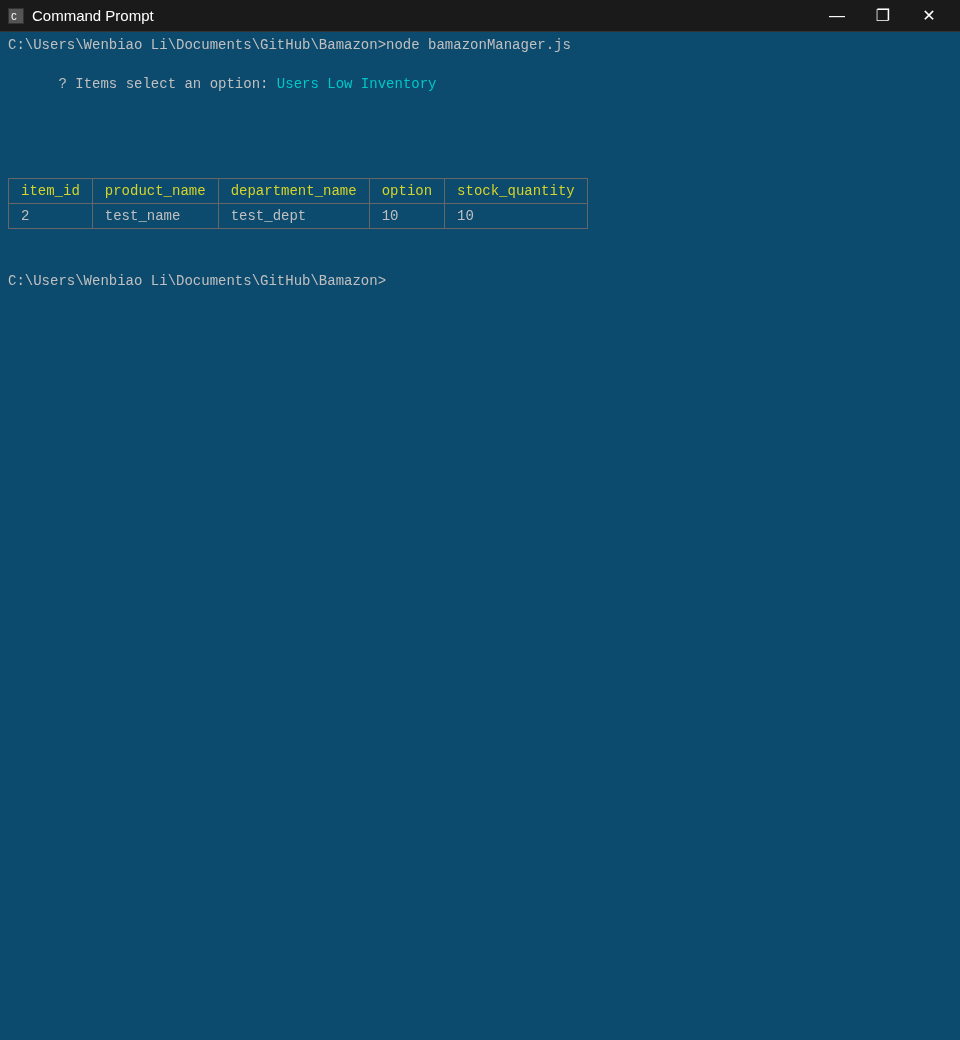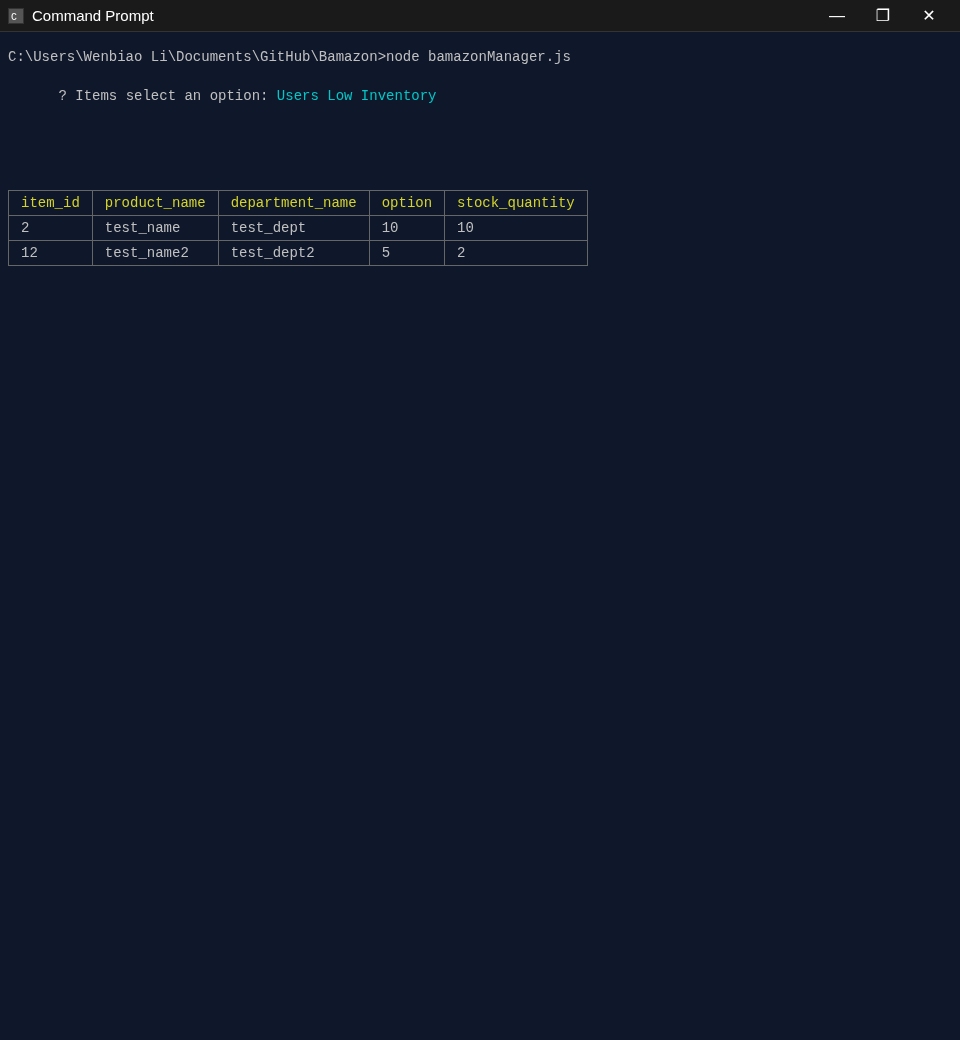--- a/index.html
+++ b/index.html
@@ -68,23 +68,23 @@
       font-size: 16px;
       cursor: pointer;
       display: flex;
       align-items: center;
       justify-content: center;
       font-family: 'Segoe UI', sans-serif;
     }
 
     .terminal-content {
       flex: 1;
-      background: #0f172a;
+      background: #0c4a6e;
       color: #ccc;
-      padding: 16px 8px;
+      padding: 4px 8px;
       overflow-y: auto;
       position: relative;
     }
 
     .line {
       white-space: pre;
       line-height: 1.4;
       font-size: 14px;
     }
 
@@ -158,26 +158,20 @@
         </tr>
       </thead>
       <tbody id="table-body">
       <tr>
             <td>2</td>
             <td>test_name</td>
             <td>test_dept</td>
             <td>10</td>
             <td>10</td>
           </tr>
-          <tr>
-            <td>12</td>
-            <td>test_name2</td>
-            <td>test_dept2</td>
-            <td>5</td>
-            <td>2</td>
-          </tr>
         </tbody>
     </table>
 
     <div class="line">&nbsp;</div>
 
+    <div class="line color-white">C:\Users\Wenbiao Li\Documents\GitHub\Bamazon&gt;</div>
   </div>
 </div>
 
 </body></html>

